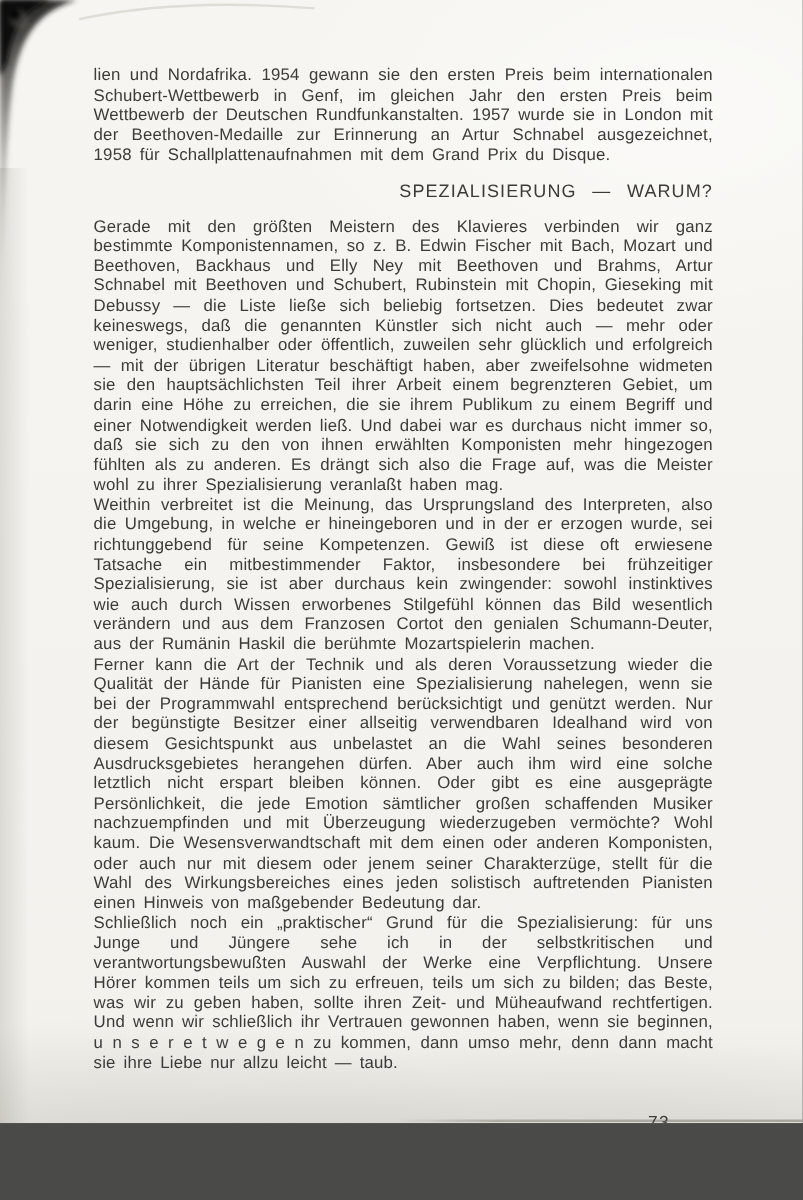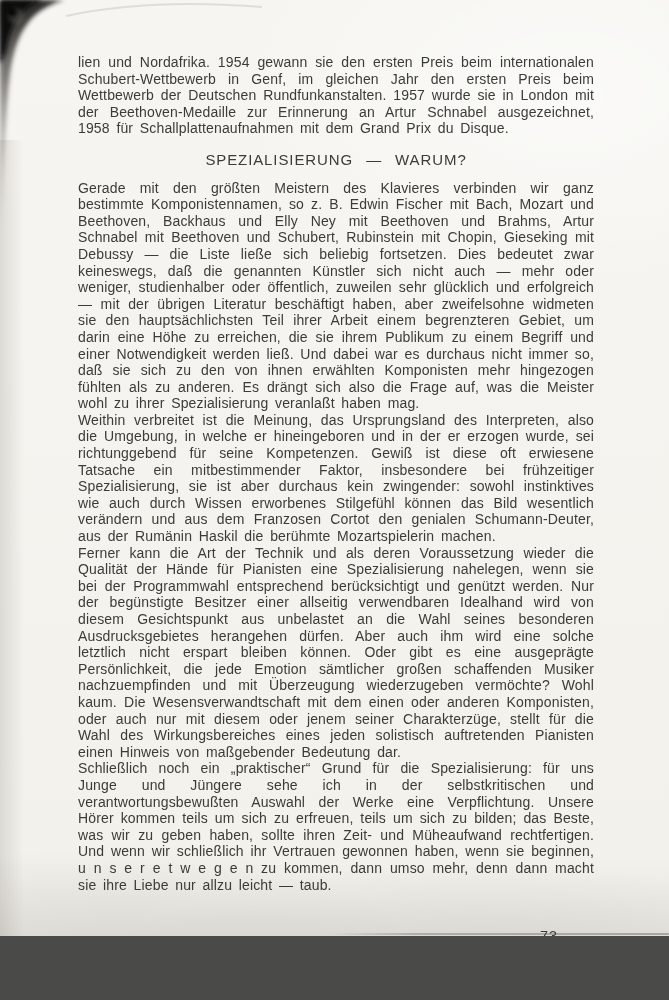--- a/index.html
+++ b/index.html
@@ -9,21 +9,21 @@
            radial-gradient(ellipse 520px 140px at 72% 103%, rgba(110,104,95,.13), transparent 72%),
            radial-gradient(ellipse 500px 300px at 85% 10%, rgba(255,255,255,.5), transparent 70%),
            linear-gradient(#f6f5f1, #f2f1ec);
          font-family:Liberation Sans, sans-serif;
          color:#3c3b37;}
   .text-block{position:absolute;left:78px;top:54px;width:516px;
               text-align:justify;font-size:14px;line-height:16.6px;
               letter-spacing:.15px;word-spacing:2.6px;}
   .text-block p{margin:0;}
   .section-heading{font-weight:normal;font-size:15px;letter-spacing:.9px;word-spacing:8px;
-                   margin:15px 0 11px 0;text-align:center;}
+                   margin:15px 0 11px 0;text-align:right;}
   .page-number{position:absolute;top:928px;left:540px;font-size:14.5px;letter-spacing:1px;}
   
   .corner-svg{position:absolute;top:0;left:0;pointer-events:none;}
   .left-shade{position:absolute;left:0;top:140px;bottom:0;width:24px;
               background:linear-gradient(to right, rgba(138,132,122,.22), rgba(138,132,122,0));}
   .bottom-shade{position:absolute;left:0;right:0;bottom:0;height:80px;
                 background:linear-gradient(to bottom, rgba(100,95,88,0), rgba(100,95,88,.09));}
   .bottom-edge-line{position:absolute;bottom:1px;left:330px;right:0;height:2px;border-radius:1px;
                     background:linear-gradient(to right, rgba(125,120,112,0), rgba(125,120,112,.45) 25%, rgba(125,120,112,.55));}
   .bl-smudge{position:absolute;left:-3px;top:976px;width:26px;height:20px;

